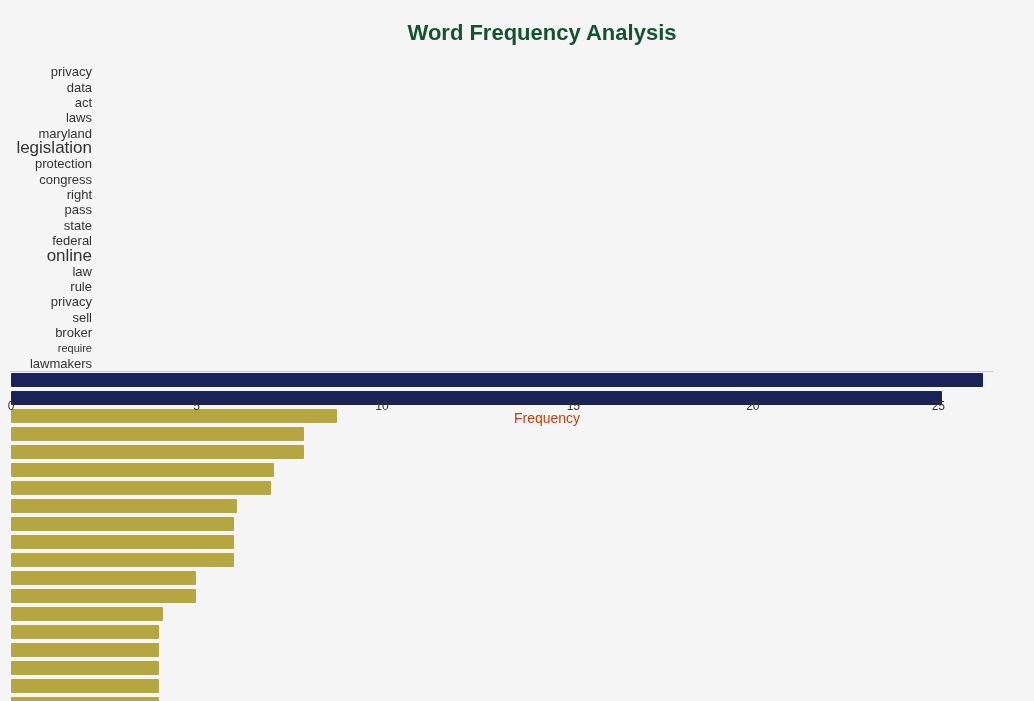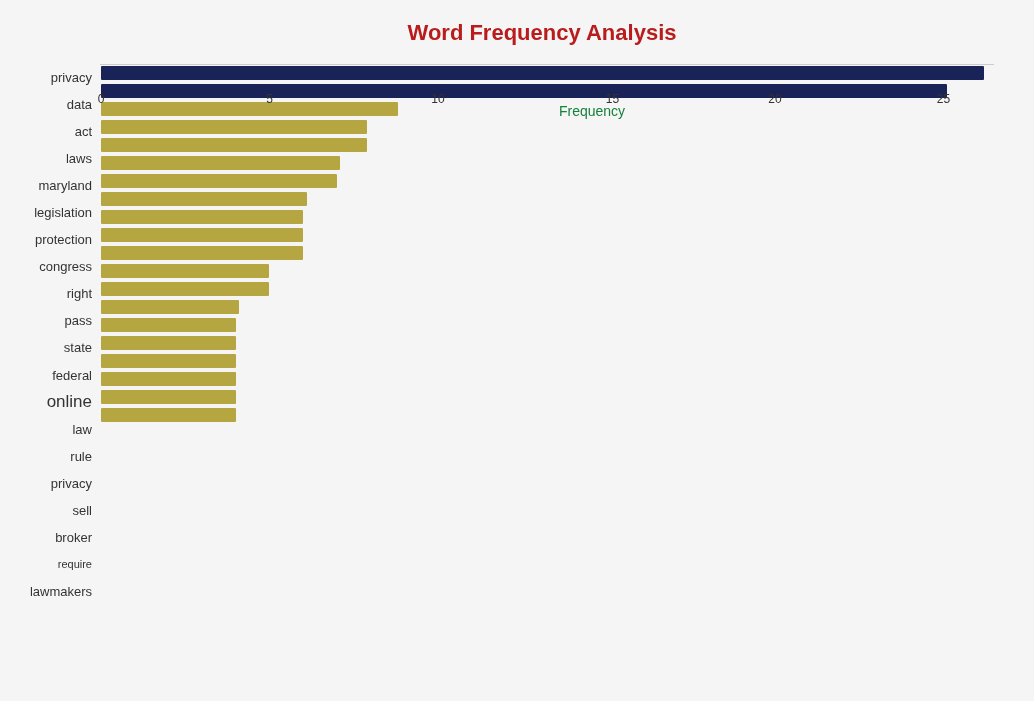--- a/index.html
+++ b/index.html
@@ -16,27 +16,27 @@
       background: #f5f5f5;
       width: 1034px;
       height: 701px;
       padding: 20px 40px 60px 10px;
       position: relative;
     }
     .chart-title {
       text-align: center;
       font-size: 22px;
       font-weight: bold;
-      color: #b91c1c;
+      color: #14532d;
       margin-bottom: 18px;
       padding-left: 80px;
     }
     .chart-area {
       display: flex;
-      flex-direction: row;
+      flex-direction: column;
       width: 100%;
       height: calc(100% - 80px);
     }
     .y-axis {
       display: flex;
       flex-direction: column;
       align-items: flex-end;
       width: 90px;
       flex-shrink: 0;
       padding-right: 8px;
@@ -100,38 +100,38 @@
     }
     .x-label {
       position: absolute;
       font-size: 12px;
       color: #333;
       transform: translateX(-50%);
     }
     .x-axis-title {
       text-align: center;
       font-size: 14px;
-      color: #15803d;
+      color: #c2410c;
       margin-top: 38px;
       padding-left: 90px;
     }
   </style>
 </head>
 <body>
 
 <div class="chart-container">
   <div class="chart-title">Word Frequency Analysis</div>
   <div class="chart-area">
     <div class="y-axis" id="y-axis">
         <div class="y-label" style="height: 5%; font-size: 13px;">privacy</div>
         <div class="y-label" style="height: 5%; font-size: 13px;">data</div>
         <div class="y-label" style="height: 5%; font-size: 13px;">act</div>
         <div class="y-label" style="height: 5%; font-size: 13px;">laws</div>
         <div class="y-label" style="height: 5%; font-size: 13px;">maryland</div>
-        <div class="y-label" style="height: 5%; font-size: 13px;">legislation</div>
+        <div class="y-label" style="height: 5%; font-size: 17px;">legislation</div>
         <div class="y-label" style="height: 5%; font-size: 13px;">protection</div>
         <div class="y-label" style="height: 5%; font-size: 13px;">congress</div>
         <div class="y-label" style="height: 5%; font-size: 13px;">right</div>
         <div class="y-label" style="height: 5%; font-size: 13px;">pass</div>
         <div class="y-label" style="height: 5%; font-size: 13px; margin-left: 8px;">state</div>
         <div class="y-label" style="height: 5%; font-size: 13px;">federal</div>
         <div class="y-label" style="height: 5%; font-size: 17px;">online</div>
         <div class="y-label" style="height: 5%; font-size: 13px;">law</div>
         <div class="y-label" style="height: 5%; font-size: 13px;">rule</div>
         <div class="y-label" style="height: 5%; font-size: 13px;">privacy</div>

